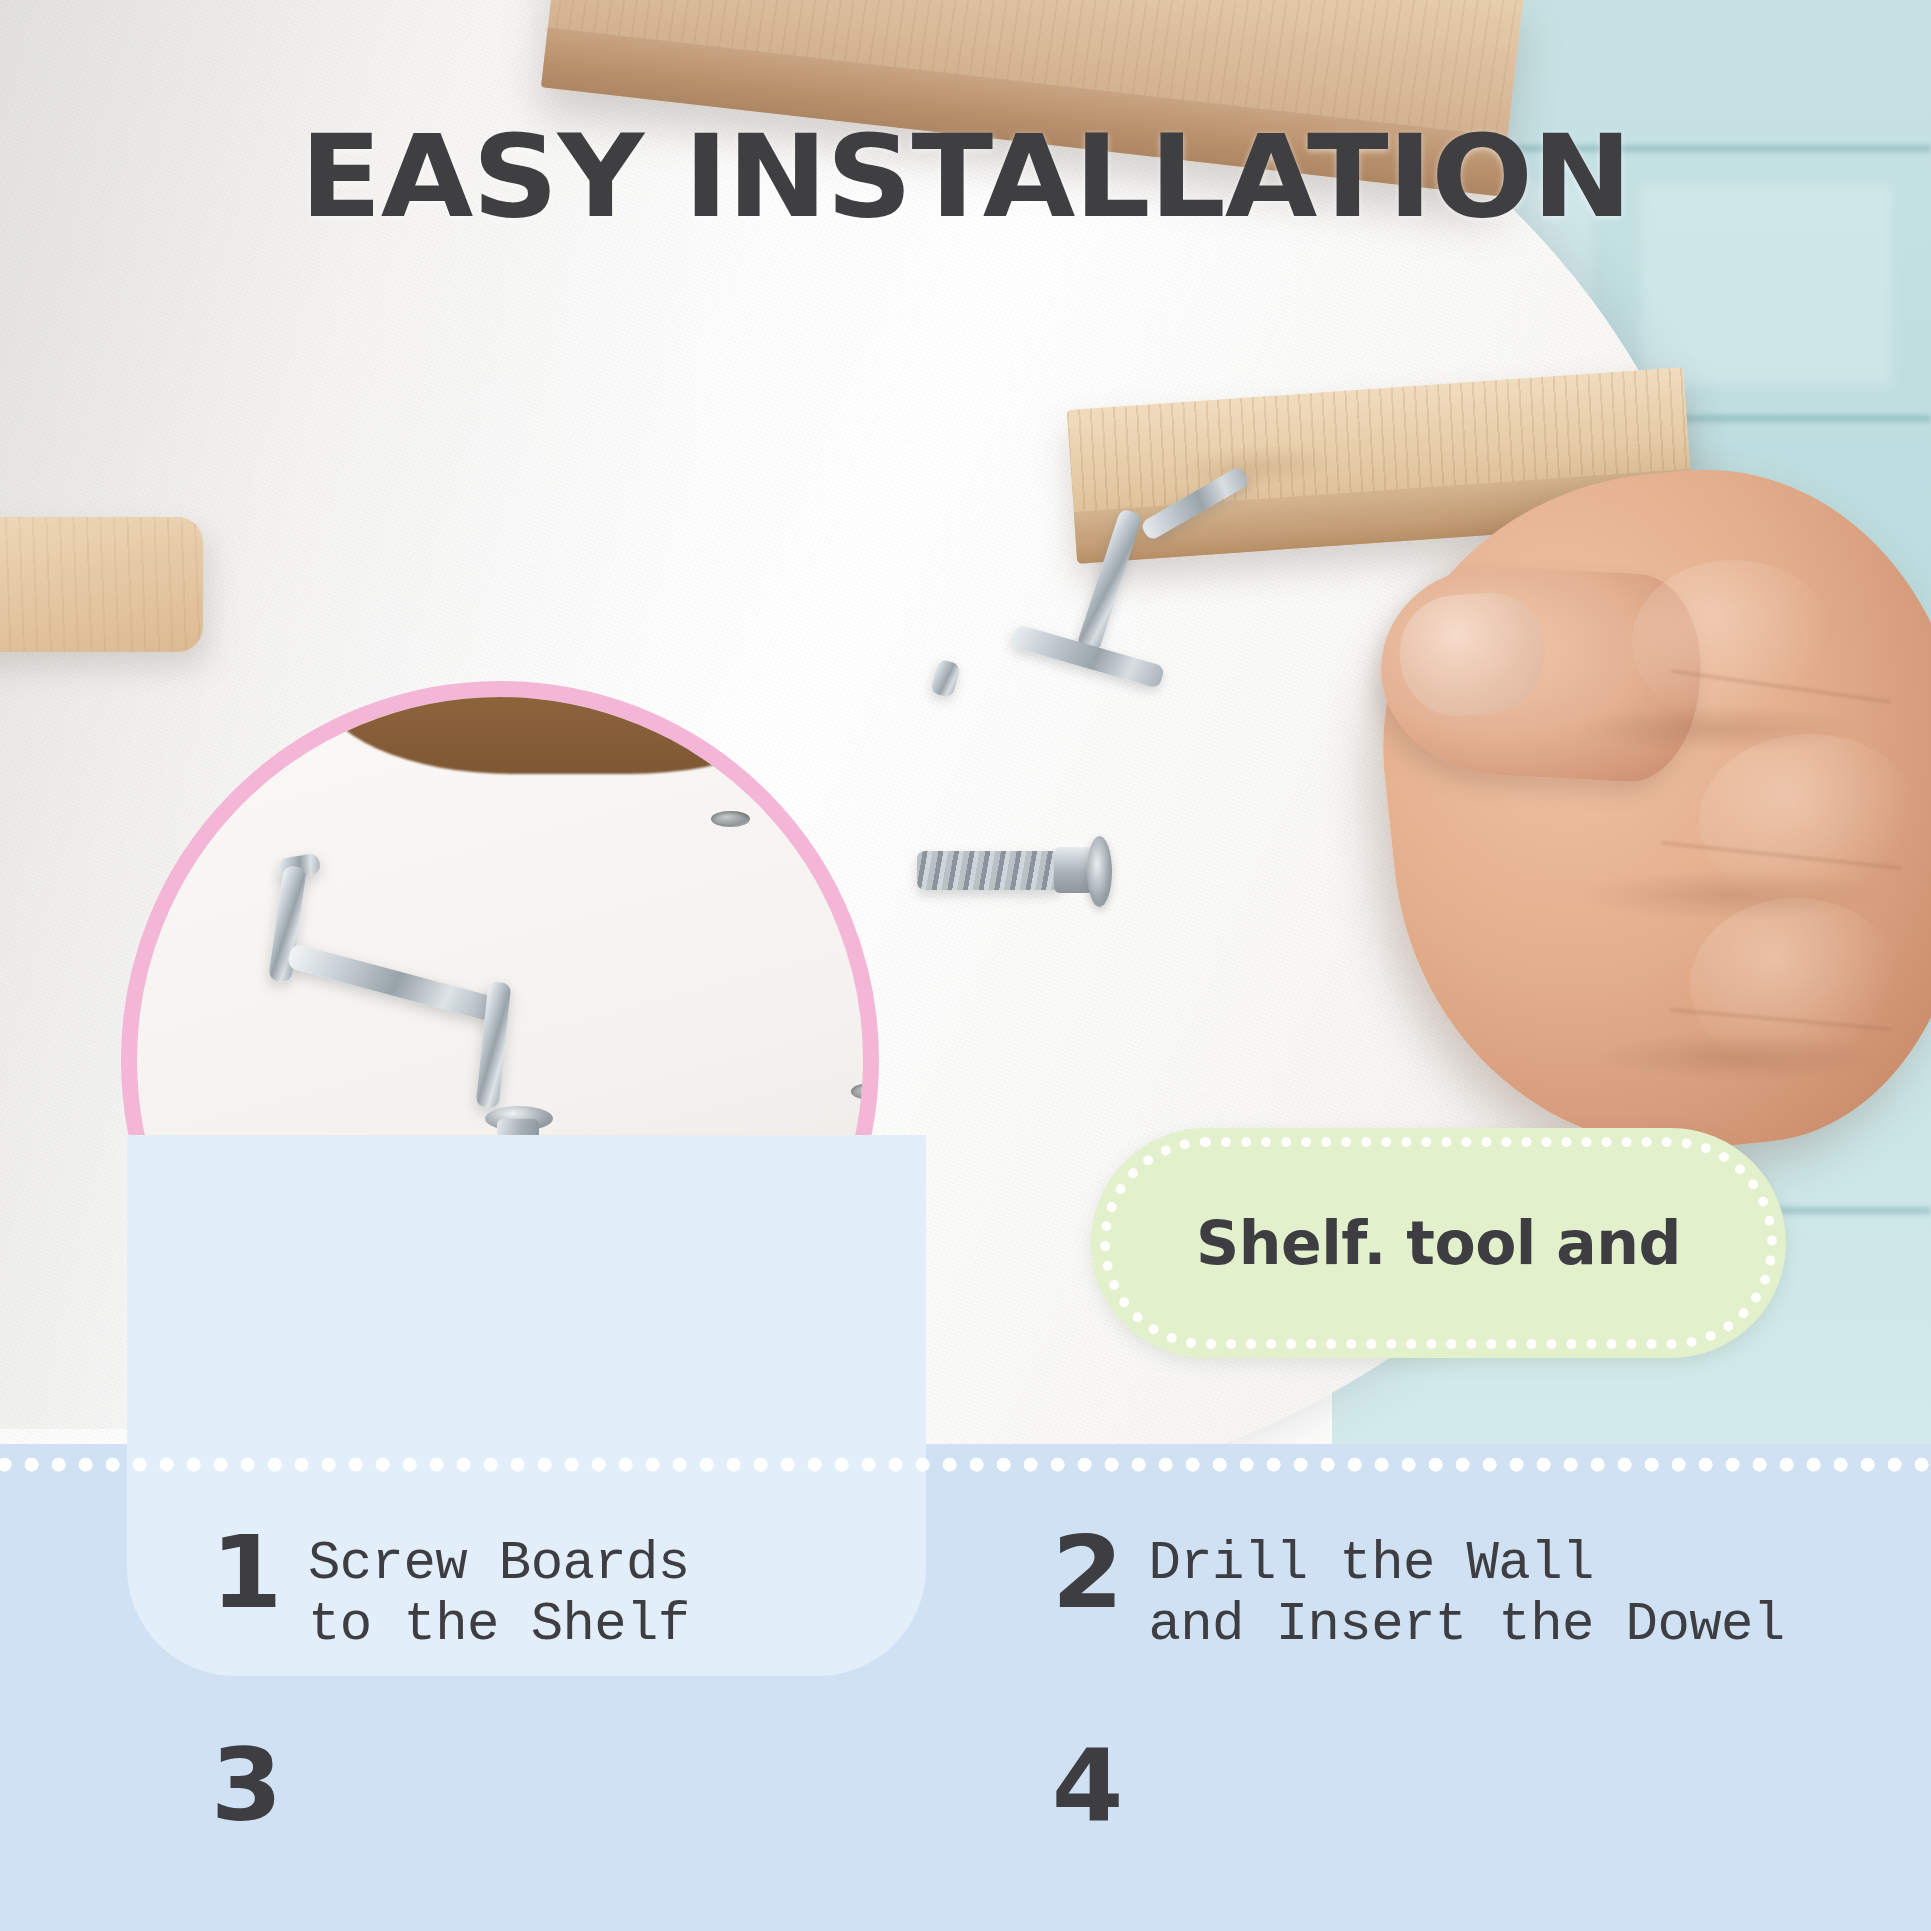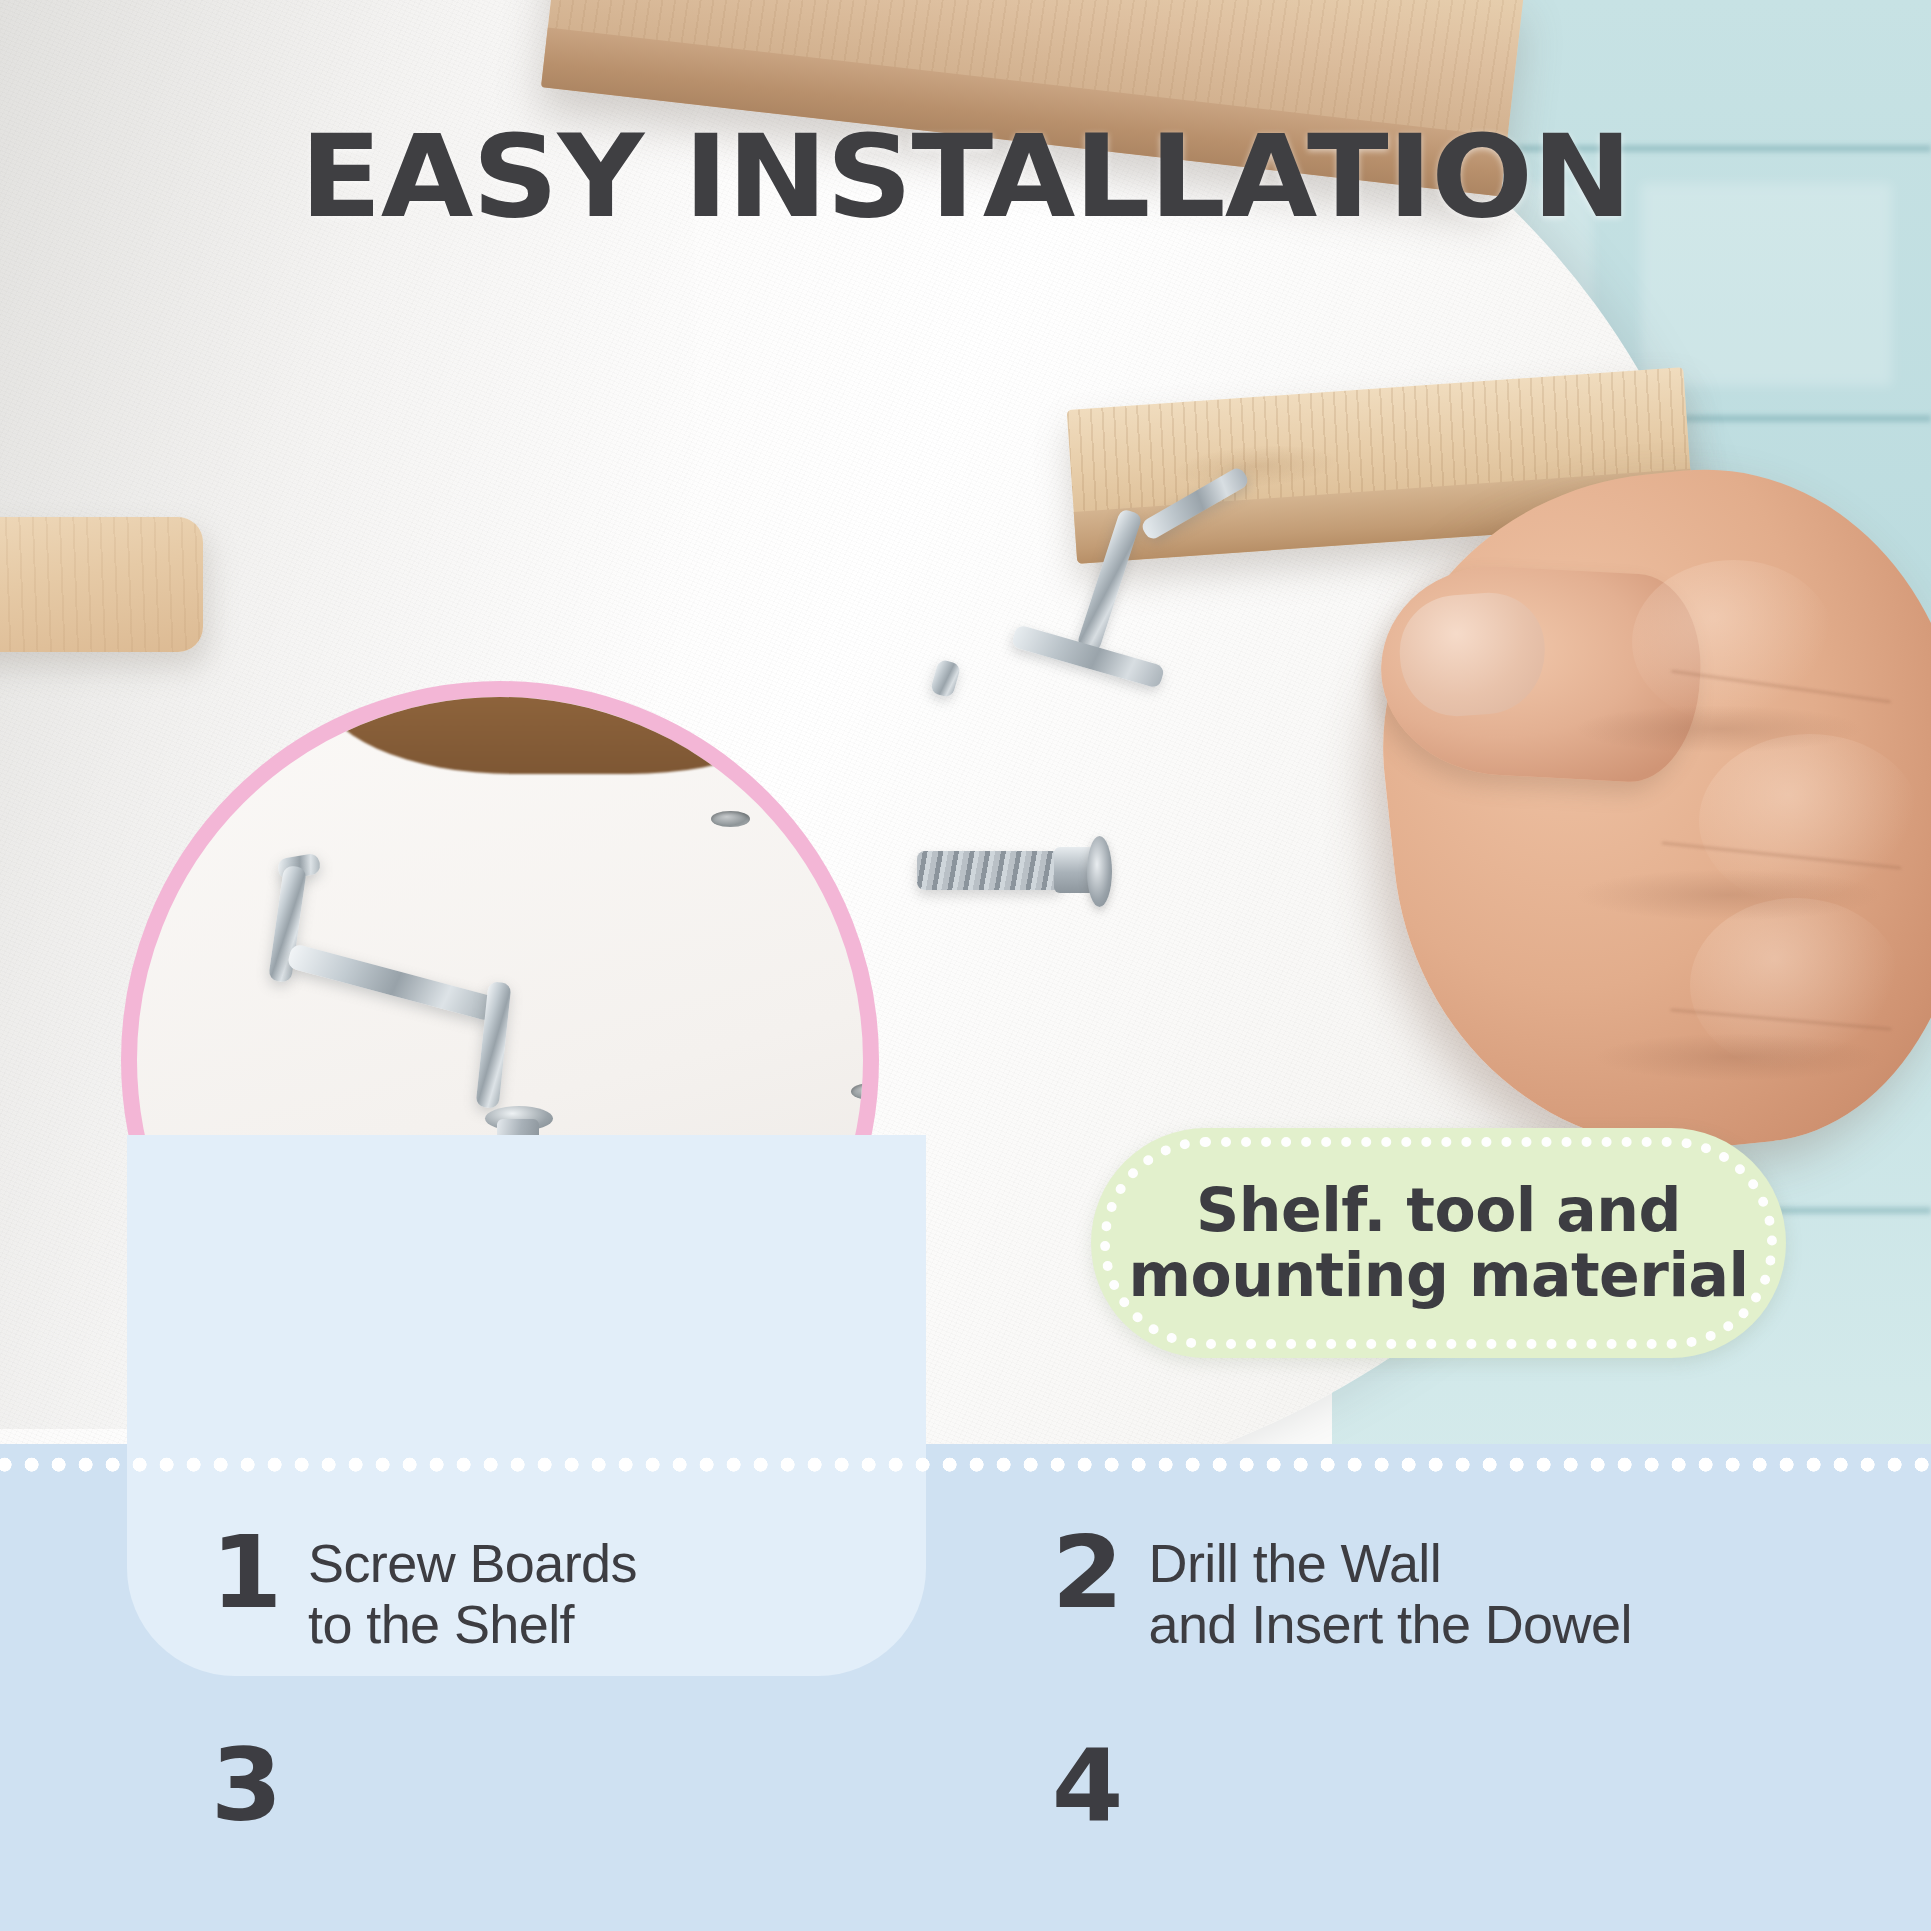--- a/index.html
+++ b/index.html
@@ -262,21 +262,21 @@
     display:grid;grid-template-columns:1fr 1fr;grid-template-rows:1fr 1fr;
   }
   .step{position:relative;display:flex;align-items:flex-start;gap:25px;padding-left:210px;padding-top:25px;}
   .step.c2{padding-left:85px;}
   .step-num{
     color:#3d3d42;font-family:"DejaVu Sans", sans-serif;font-weight:bold;
     font-size:100px;line-height:.95;width:73px;flex:none;text-align:center;
     transform:scaleX(1.03);
   }
   .step-text{
-    color:#3d3d42;font-family:Liberation Sans, sans-serif;
+    color:#3d3d42;font-family:Liberation Mono, monospace;
     font-weight:normal;font-size:54px;line-height:1.14;letter-spacing:-0.6px;
     padding-top:7.7px;white-space:pre-line;
   }
 </style>
 </head>
 <body>
 
 <div id="stage">
 
   <div class="photo">
@@ -359,21 +359,20 @@
         <div class="body"></div>
         <div class="thr"></div>
         <div class="tip"></div>
       </div>
     </div>
 
     <div class="badge">
       <div class="dots"></div>
       <div class="badge-text">
         <span>Shelf. tool and</span>
-        <span class="l2">mounting material</span>
       </div>
     </div>
 
     <div class="title">EASY INSTALLATION</div>
   </div>
 
   <div class="steps-panel">
     <div class="step1-plate"></div>
     <div class="dotted-rule"></div>
 

